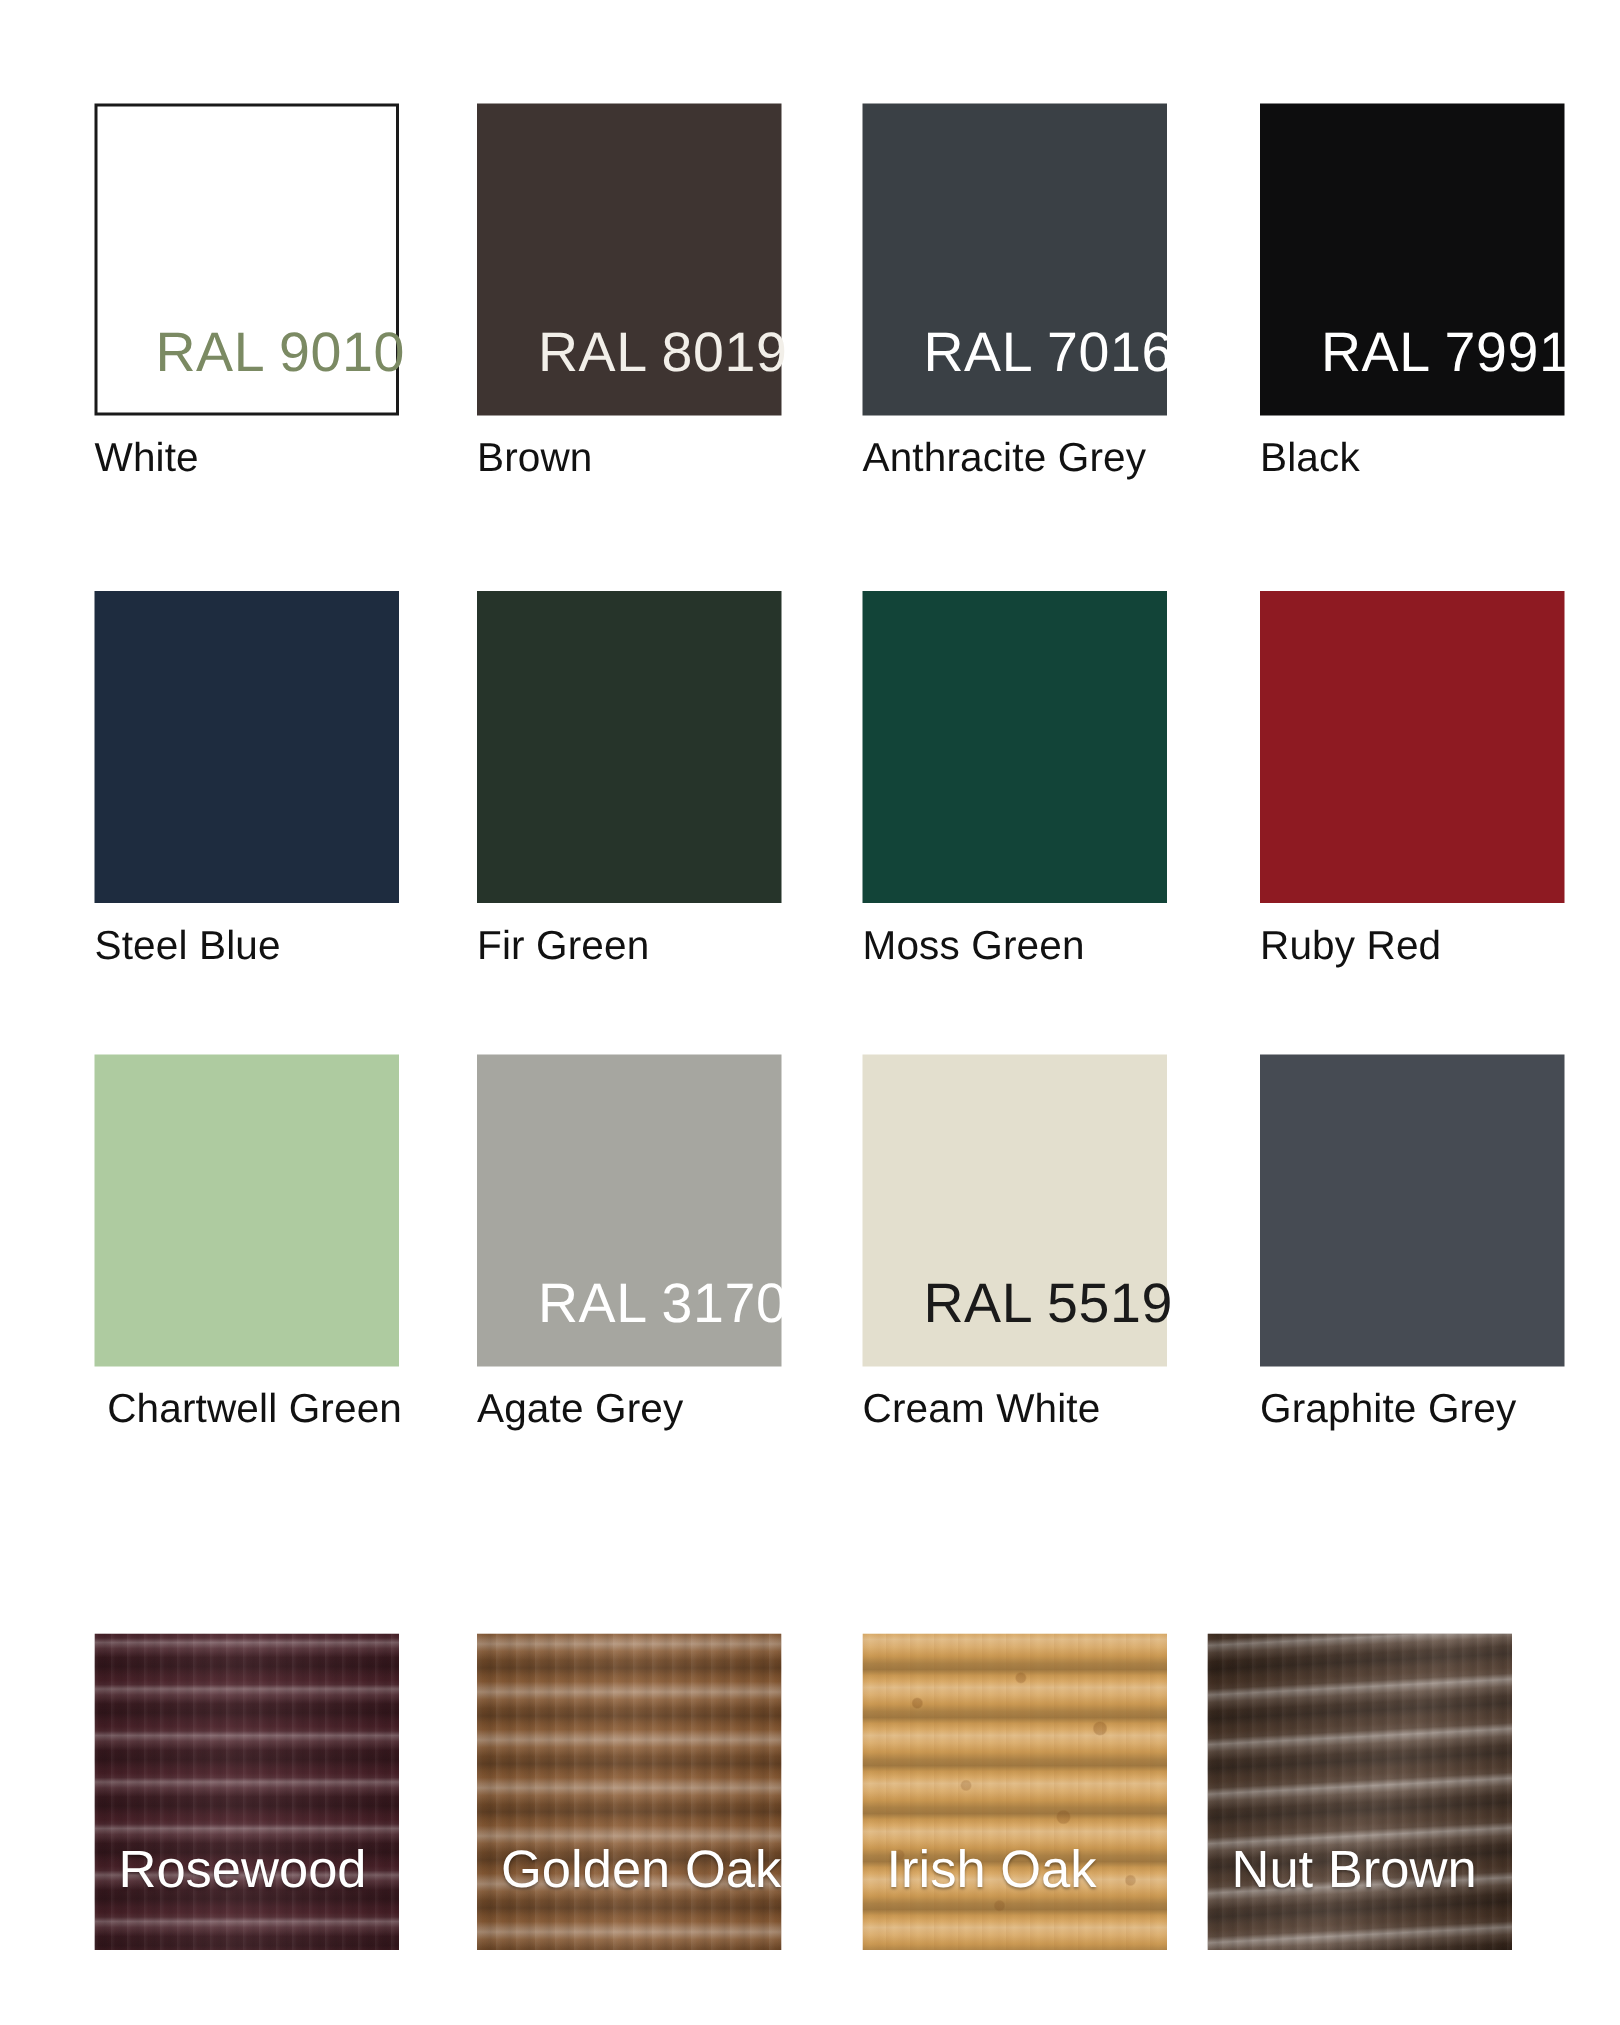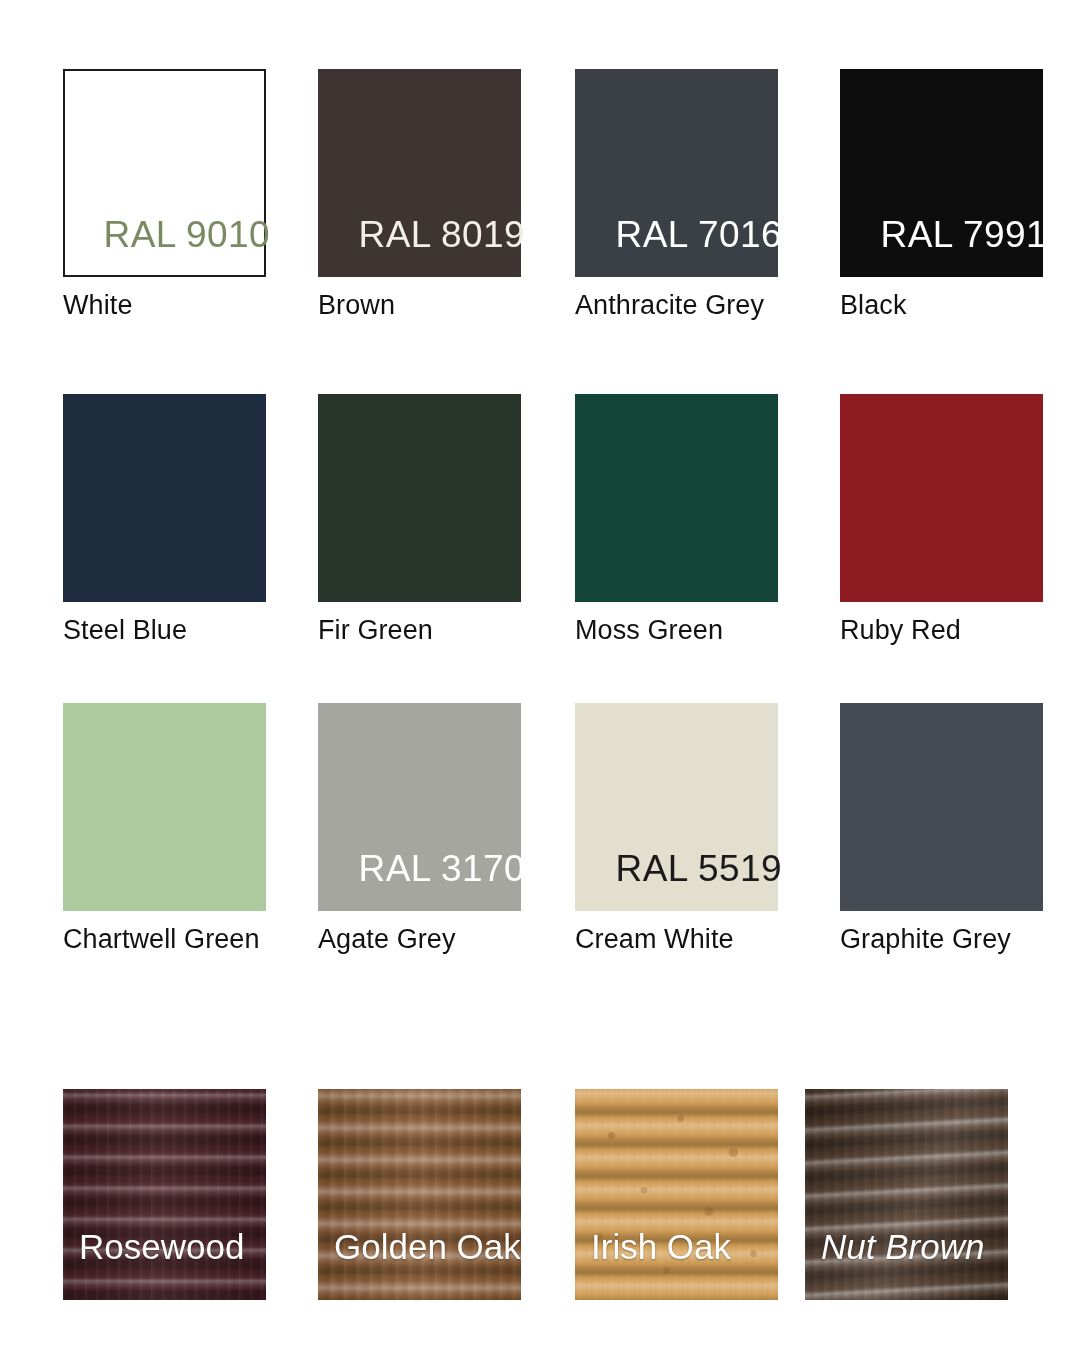--- a/index.html
+++ b/index.html
@@ -170,21 +170,21 @@
     <div class="swatch" style="height:208px;">
       <div class="swatch-fill" style="background:#8e1a22;"></div>
     </div>
     <div class="caption" style="top:216px; width:240px;">Ruby Red</div>
   </div>
 
   <div class="cell" style="left:63px; top:703px; width:203px; height:330px;">
     <div class="swatch" style="height:208px;">
       <div class="swatch-fill" style="background:#aecba0;"></div>
     </div>
-    <div class="caption" style="top:216px; width:205px;">Chartwell Green</div>
+    <div class="caption" style="top:216px; width:205px;text-align:right;">Chartwell Green</div>
   </div>
 
   <div class="cell" style="left:318px; top:703px; width:203px; height:330px;">
     <div class="swatch" style="height:208px;">
       <div class="swatch-fill" style="background:#a6a6a0;"></div>
       <div class="ral-code" style="color:#ffffff;">RAL 3170</div>
     </div>
     <div class="caption" style="top:216px; width:250px;">Agate Grey</div>
   </div>
 
@@ -275,21 +275,21 @@
              radial-gradient(circle at 45% 86%, rgba(120,70,25,0.22) 0 3px, rgba(0,0,0,0) 4px),
              repeating-linear-gradient(to right,
                rgba(150,95,40,0.10) 0px,
                rgba(255,255,255,0.00) 5px,
                rgba(150,95,40,0.08) 11px,
                rgba(255,255,255,0.00) 16px);"></div>
       <div class="wood-label">Irish Oak</div>
     </div>
   </div>
 
-  <div class="cell" style="left:805px; top:1089px; width:203px; height:211px;font-style:italic;">
+  <div class="cell" style="left:805px; top:1089px; width:203px; height:211px;">
     <div class="wood" style="height:211px;">
       <div class="wood-base" style="background:#4a3324;"></div>
       <div class="wood-slats" style="background:
              repeating-linear-gradient(177deg,
                rgba(255,255,255,0.00) 0px,
                rgba(255,255,255,0.06) 4px,
                rgba(255,255,255,0.42) 8px,
                rgba(255,255,255,0.12) 13px,
                rgba(0,0,0,0.20) 19px,
                rgba(0,0,0,0.34) 24px,

